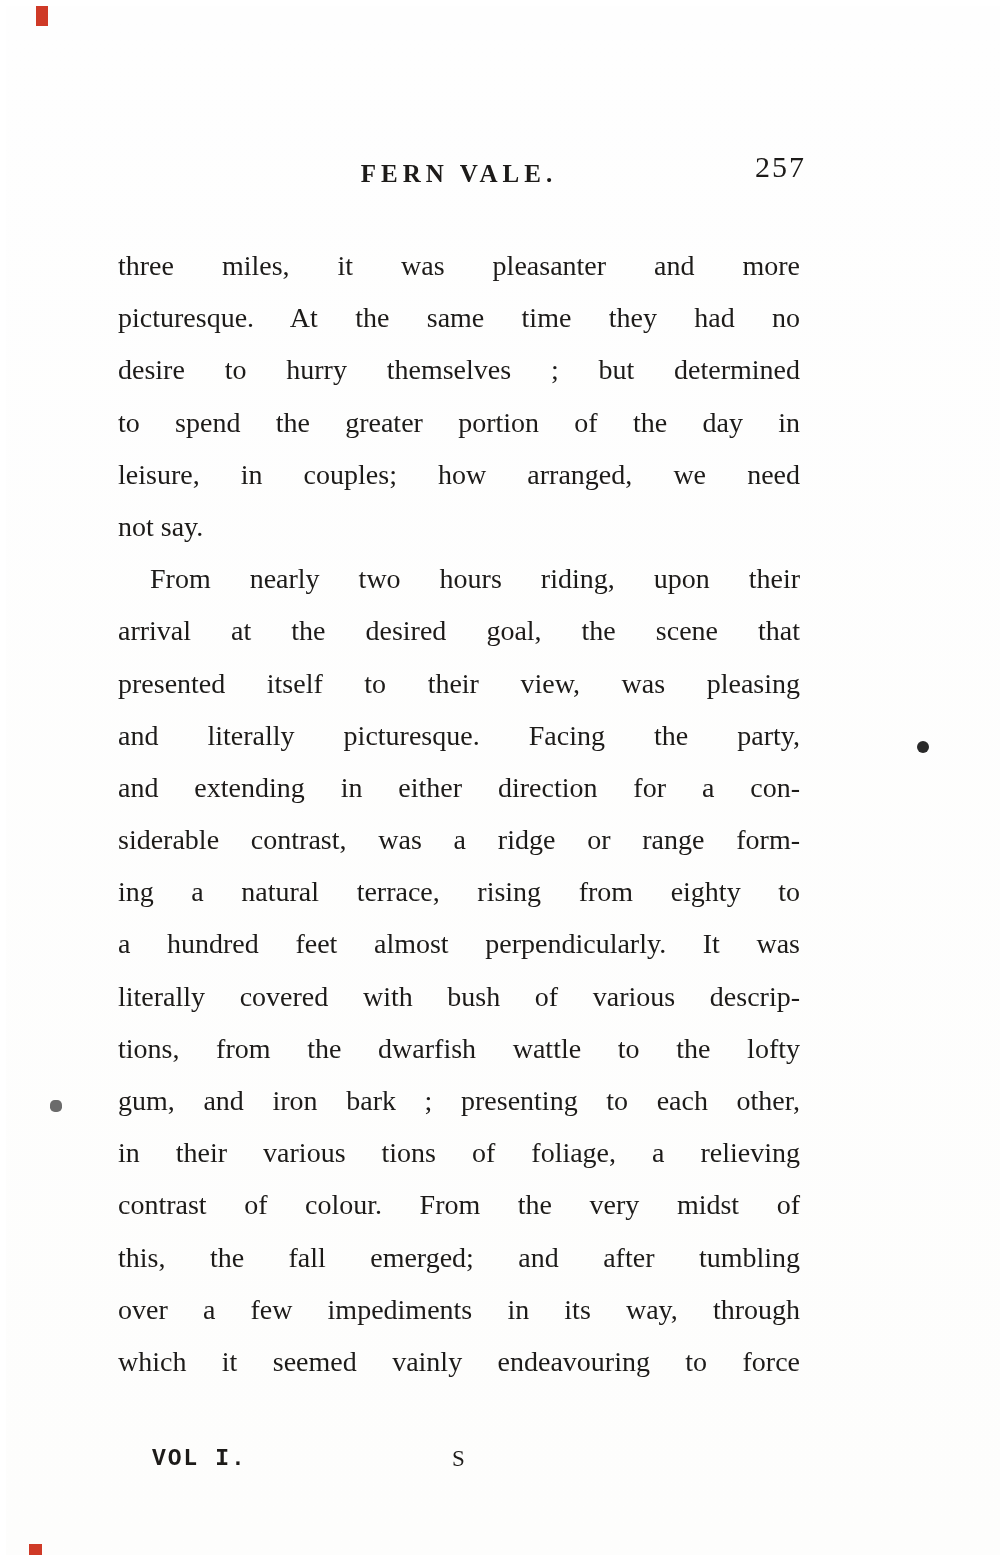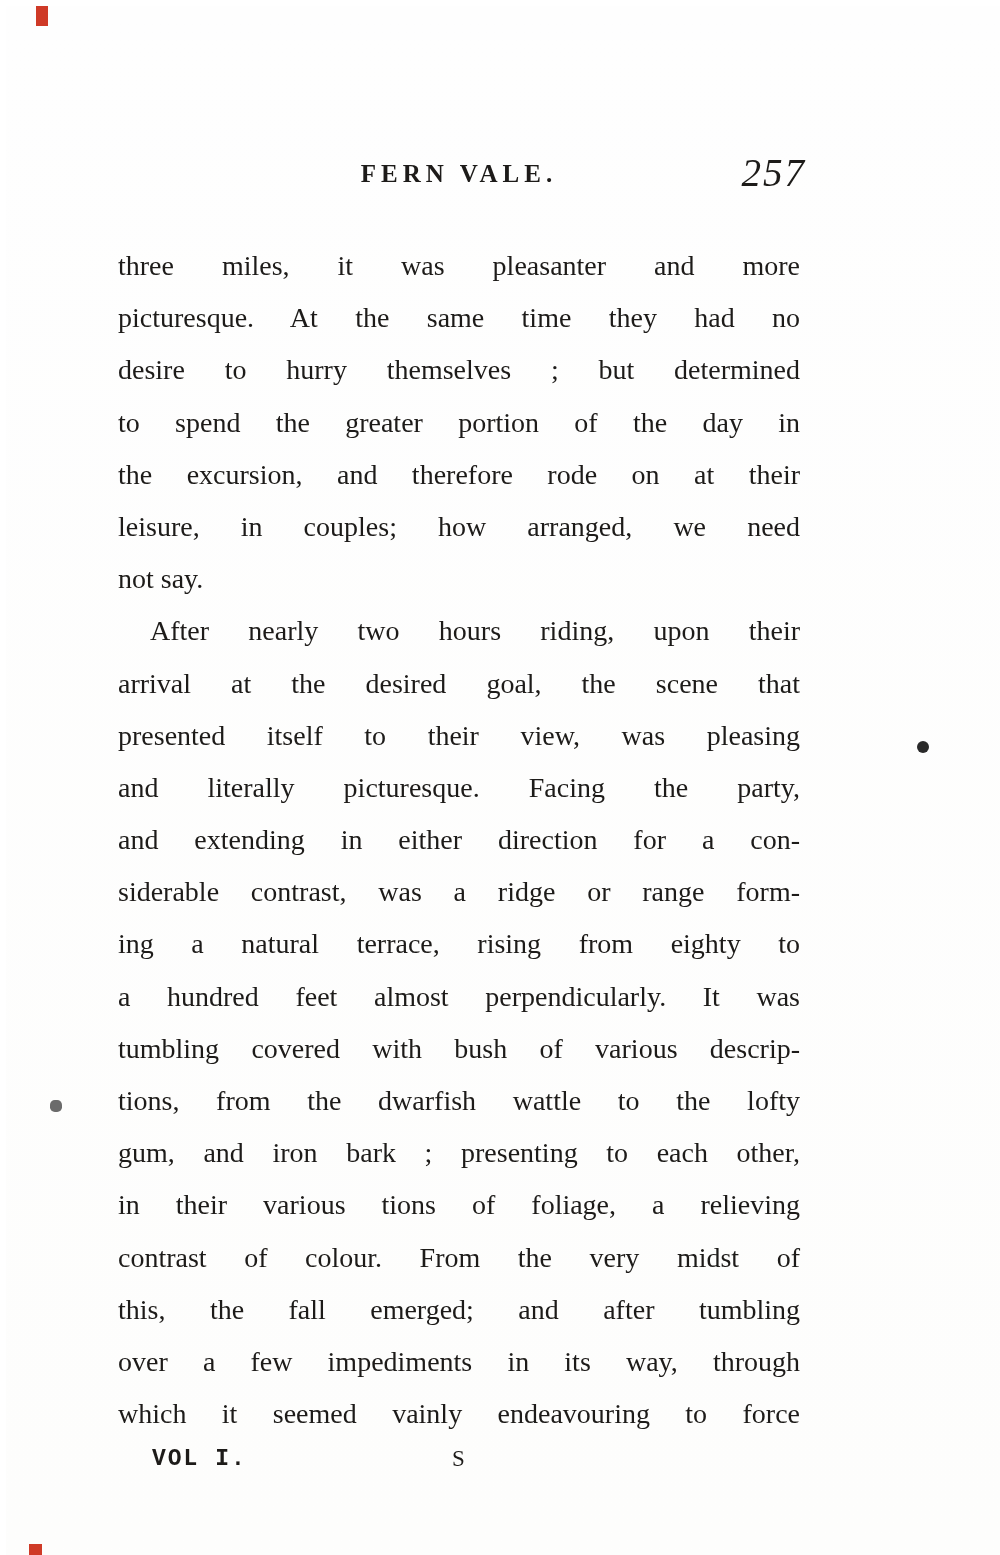--- a/index.html
+++ b/index.html
@@ -31,23 +31,22 @@
     left: 0; right: 0;
     text-align: center;
     font-size: 25px;
     letter-spacing: 5px;
     font-weight: 600;
   }
   .header-pagenum {
     position: absolute;
     right: 0;
     top: -4px;
-    font-size: 39px;
+    font-size: 30px;
     letter-spacing: 2px;
-    font-style: italic;
   }
   .body-text {
     top: 222px;
   }
   .line {
     height: 52.2px;
     line-height: 52.2px;
     font-size: 28px;
     white-space: nowrap;
     text-align: justify;
@@ -93,32 +92,31 @@
     <div class="header-title">FERN VALE.</div>
     <div class="header-pagenum">257</div>
   </div>
 
   <div class="text-col body-text">
 
   <div class="line">three miles, it was pleasanter and more</div>
       <div class="line">picturesque.  At the same time they had no</div>
       <div class="line">desire to hurry themselves ; but determined</div>
       <div class="line">to spend the greater portion of the day in</div>
-      <div class="line">the excursion, and therefore rode on at their</div>
       <div class="line">leisure, in couples; how arranged, we need</div>
       <div class="line no-just">not say.</div>
-      <div class="line indent">After nearly two hours riding, upon their</div>
+      <div class="line indent">From nearly two hours riding, upon their</div>
       <div class="line">arrival at the desired goal, the scene that</div>
       <div class="line">presented itself to their view, was pleasing</div>
       <div class="line">and literally picturesque.  Facing the party,</div>
       <div class="line">and extending in either direction for a con-</div>
       <div class="line">siderable contrast, was a ridge or range form-</div>
       <div class="line">ing a natural terrace, rising from eighty to</div>
       <div class="line">a hundred feet almost perpendicularly.  It was</div>
-      <div class="line">tumbling covered with bush of various descrip-</div>
+      <div class="line">literally covered with bush of various descrip-</div>
       <div class="line">tions, from the dwarfish wattle to the lofty</div>
       <div class="line">gum, and iron bark ; presenting to each other,</div>
       <div class="line">in their various tions of foliage, a relieving</div>
       <div class="line">contrast of colour.  From the very midst of</div>
       <div class="line">this, the fall emerged; and after tumbling</div>
       <div class="line">over a few impediments in its way, through</div>
       <div class="line">which it seemed vainly endeavouring to force</div>
     </div>
 
   <div class="text-col footer">

